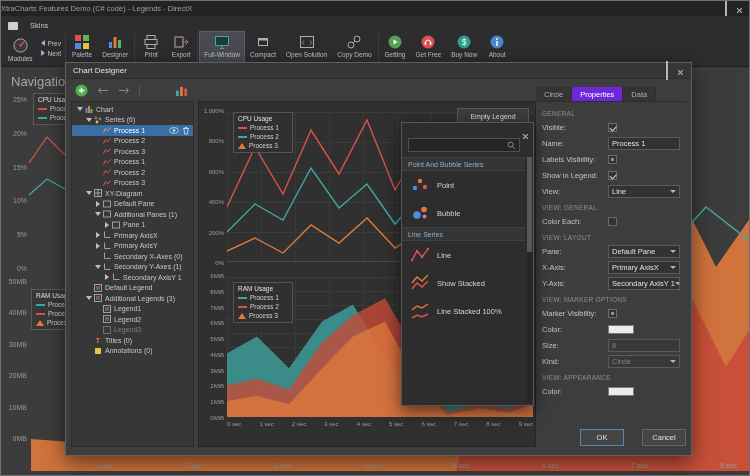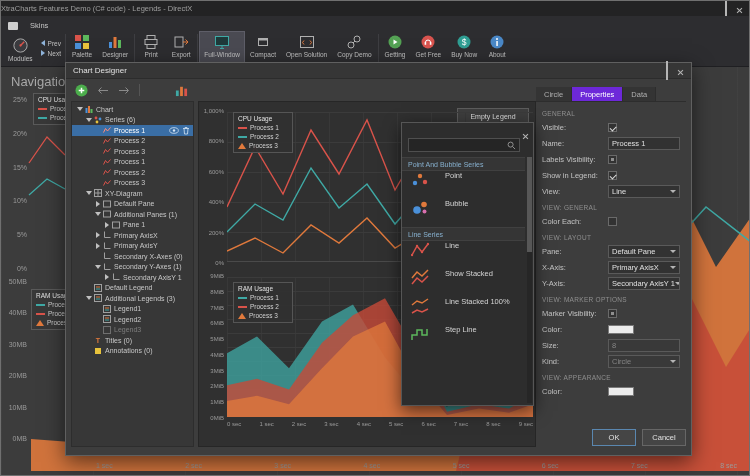--- a/index.html
+++ b/index.html
@@ -79,21 +79,21 @@
 .pv-legend{position:absolute;background:rgba(48,48,48,.95);border:1px solid #555;padding:2px 4px;font-size:6.5px;color:#d2d2d2;z-index:3}
 .pv-legend.cpu{left:34px;top:10px;width:60px}
 .pv-legend.ram{left:34px;top:180px;width:60px}
 
 .gallery{position:absolute;left:400px;top:121px;width:133px;height:284px;background:#2d2d2d;border:1px solid #565656;box-shadow:0 5px 16px rgba(0,0,0,.6);z-index:50}
 .g-close{position:absolute;right:4px;top:3px}
 .g-search{position:absolute;left:6px;top:15px;right:13px;height:14px;background:#252525;border:1px solid #4f4f4f;display:flex;align-items:center;padding:0 3px}
 .g-search input{flex:1;background:transparent;border:none;outline:none;color:#ddd;font-size:7px;font-family:inherit;min-width:0}
 .g-list{position:absolute;left:0;top:34px;right:8px;bottom:2px;overflow:hidden}
 .g-header{height:14px;display:flex;align-items:center;padding-left:6px;font-size:7px;color:#87b0ce;background:#353535;border-top:1px solid #404040;border-bottom:1px solid #404040}
-.g-item{height:28px;display:flex;align-items:flex-start;gap:16px;padding-left:9px;font-size:7.5px;color:#d4d4d4}
+.g-item{height:28px;display:flex;align-items:center;gap:8px;padding-left:9px;font-size:7.5px;color:#d4d4d4}
 .g-scroll{position:absolute;right:1px;top:34px;width:5px;bottom:2px;background:#262626}
 .g-thumb{position:absolute;left:0;right:0;top:0;height:95px;background:#575757}
 
 .props{position:absolute;right:5px;top:24px;width:150px;bottom:36px;background:#3d3d3d}
 .ptabs{display:flex;height:15px;border-bottom:1px solid #2d2d2d}
 .ptab{font-size:7.5px;color:#b0b0b0;padding:0 8px;display:flex;align-items:center;background:#343434;border-right:1px solid #2d2d2d}
 .ptab.active{background:#6d28d9;color:#fff}
 .pform{position:absolute;top:15px;left:0;right:0;bottom:0;padding:3px 6px;overflow:hidden}
 .psec{font-size:6.5px;color:#8f8f8f;letter-spacing:.3px;margin:5px 0 2px}
 .prow{display:flex;align-items:center;height:16px}
@@ -102,21 +102,21 @@
 .text-input{width:100%;height:13px;background:#323232;border:1px solid #5a5a5a;color:#e0e0e0;font-size:7.5px;padding:0 3px;font-family:inherit}
 .text-input.disabled{color:#858585;background:#393939}
 .select{position:relative;width:100%;height:13px;background:#323232;border:1px solid #5a5a5a;color:#e0e0e0;font-size:7.5px;display:flex;align-items:center;padding:0 3px;white-space:nowrap;overflow:hidden}
 .select.disabled{color:#858585;background:#393939}
 .caret{width:0;height:0;border-left:3px solid transparent;border-right:3px solid transparent;border-top:3.5px solid #b5b5b5;margin-left:auto;flex:0 0 auto}
 .cb{width:9px;height:9px;background:#323232;border:1px solid #6a6a6a;position:relative;display:inline-block}
 .cb.checked::after{content:"";position:absolute;left:1px;top:2px;width:5px;height:2.5px;border-left:1.2px solid #dcdcdc;border-bottom:1.2px solid #dcdcdc;transform:rotate(-45deg)}
 .cb.indet::after{content:"";position:absolute;left:2px;top:2px;right:2px;bottom:2px;background:#8f8f8f}
 .color-swatch{width:26px;height:9px;background:#ececec;border:1px solid #7a7a7a;display:inline-block}
 
-.dlg-footer{position:absolute;right:5px;bottom:9px;display:flex;gap:6px}
+.dlg-footer{position:absolute;right:5px;bottom:9px;display:flex;gap:18px}
 .btn{width:44px;height:17px;background:#454545;border:1px solid #666;color:#e2e2e2;font-size:7.5px;display:flex;align-items:center;justify-content:center}
 .btn.ok{border-color:#5a87b0}
 </style>
 </head>
 <body>
 
 <div class="screen">
 
   <div class="titlebar">
     <span class="wtitle">XtraCharts Features Demo (C# code) - Legends - DirectX</span>
@@ -893,27 +893,19 @@
         </div>
       <div class="g-item">
           <span>
             <svg width="18" height="18" viewBox="0 0 18 18">
               <polyline points="1,16 6,13 11,15 17,12" stroke="#d9534a" fill="none" stroke-width="1.5"></polyline>
               <polyline points="1,8 6,4 11,6 17,2" stroke="#e0793c" fill="none" stroke-width="1.5"></polyline>
             </svg>
           </span>
           <span>Line Stacked 100%</span>
         </div>
-      <div class="g-item">
-          <span>
-            <svg width="18" height="18" viewBox="0 0 18 18">
-              <path d="M1 15 V10 H6 V5 H11 V10 H16 V4" stroke="#5cb85c" fill="none" stroke-width="1.5"></path>
-            </svg>
-          </span>
-          <span>Step Line</span>
-        </div>
     </div>
     <div class="g-scroll">
         <div class="g-thumb"></div>
       </div>
   </div>
 
 </div>
 
 </body></html>

